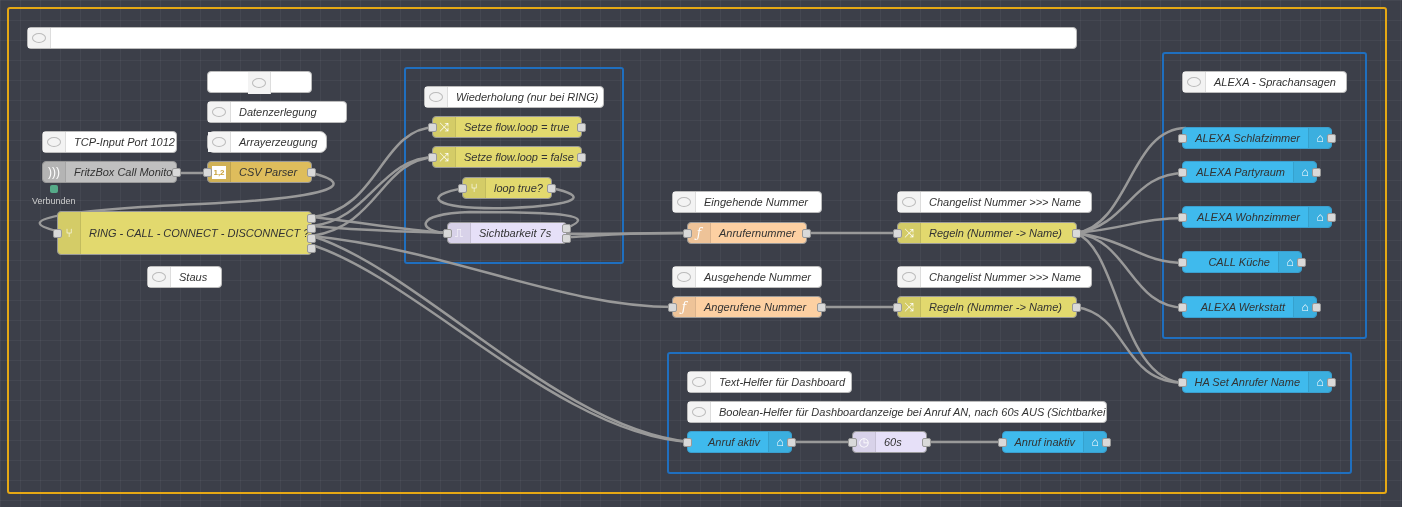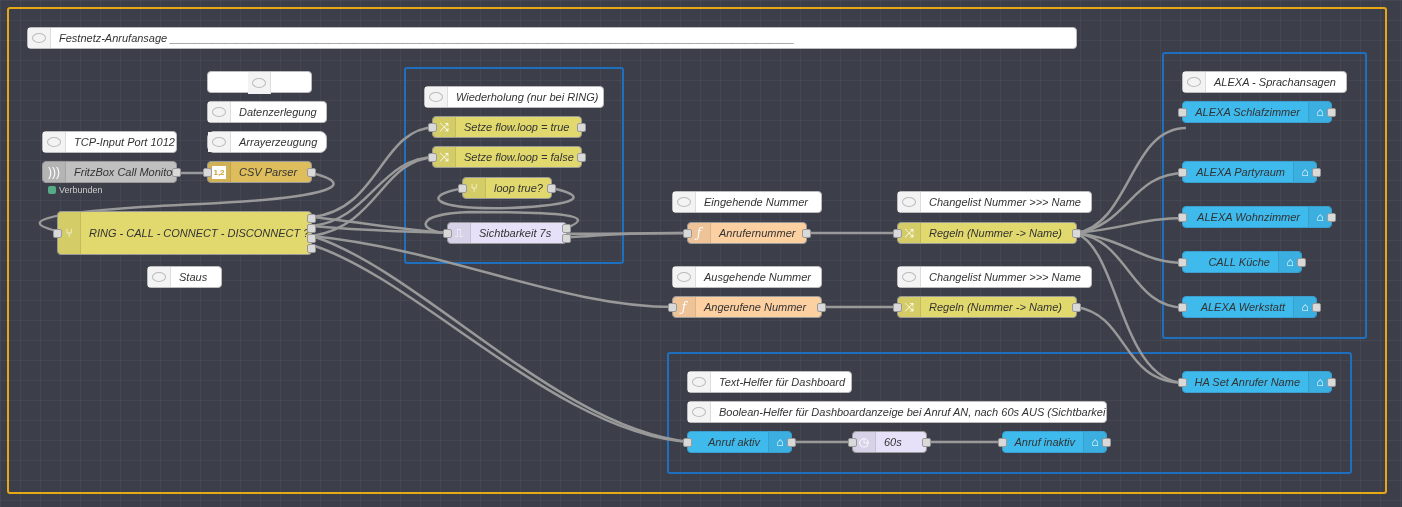--- a/index.html
+++ b/index.html
@@ -99,30 +99,29 @@
   <path d="M1076 307 C 1130 315, 1120 383, 1186 383"></path>
 
   <path d="M792 442 L 855 442"></path>
   <path d="M927 442 L 1005 442"></path>
 </svg>
 
 <div class="node comment" style="left:27px;top:27px;width:1050px;">
   <span class="icon">
       <span class="bubble"></span>
     </span>
-  <span class="label">Festnetz-Anrufansage ______________________________________________________________________________________________________</span>
 </div>
 
 <div class="node comment" style="left:207px;top:71px;width:105px;flex-direction:column;">
   <span class="icon">
       <span class="bubble"></span>
     </span>
   <span class="label">CSV-Parser</span>
 </div>
-<div class="node comment" style="left:207px;top:101px;width:120px;font-style:italic;">
+<div class="node comment" style="left:207px;top:101px;width:140px;font-style:italic;">
   <span class="icon">
       <span class="bubble"></span>
     </span>
   <span class="label">Datenzerlegung</span>
 </div>
 <div class="node comment" style="left:207px;top:131px;width:120px;border-radius:7px;">
   <span class="icon">
       <span class="bubble"></span>
     </span>
   <span class="label">Arrayerzeugung</span>
@@ -132,21 +131,21 @@
       <span class="bubble"></span>
     </span>
   <span class="label">TCP-Input Port 1012</span>
 </div>
 
 <div class="node grey" style="left:42px;top:161px;width:135px;">
   <span class="icon">)))</span>
   <span class="label">FritzBox Call Monitor</span>
   <span class="port" style="right:-5px;top:6px;"></span>
 </div>
-<div class="status" style="left:48px;top:185px;">
+<div class="status" style="left:32px;top:185px;flex-direction:column;">
   <span class="dot"></span>
   <span>Verbunden</span>
 </div>
 
 <div class="node gold" style="left:207px;top:161px;width:105px;justify-content:flex-end;">
   <span class="port" style="left:-5px;top:6px;"></span>
   <span class="icon">
       <span style="background:#fff;color:#c9a23a;font-size:8px;padding:2px 1px;font-weight:bold;">1,2</span>
     </span>
   <span class="label">CSV Parser</span>
@@ -251,21 +250,21 @@
   <span class="label">Regeln (Nummer -&gt; Name)</span>
   <span class="port" style="right:-5px;top:6px;"></span>
 </div>
 
 <div class="node comment" style="left:1182px;top:71px;width:165px;">
   <span class="icon">
       <span class="bubble"></span>
     </span>
   <span class="label">ALEXA - Sprachansagen</span>
 </div>
-<div class="node blue" style="left:1182px;top:101px;width:150px;">
+<div class="node blue" style="left:1182px;top:127px;width:150px;">
   <span class="port" style="left:-5px;top:6px;"></span>
   <span class="label">ALEXA Schlafzimmer</span>
   <span class="icon right">⌂</span>
   <span class="port" style="right:-5px;top:6px;"></span>
 </div>
 <div class="node blue" style="left:1182px;top:161px;width:135px;">
   <span class="port" style="left:-5px;top:6px;"></span>
   <span class="label">ALEXA Partyraum</span>
   <span class="icon right">⌂</span>
   <span class="port" style="right:-5px;top:6px;"></span>

